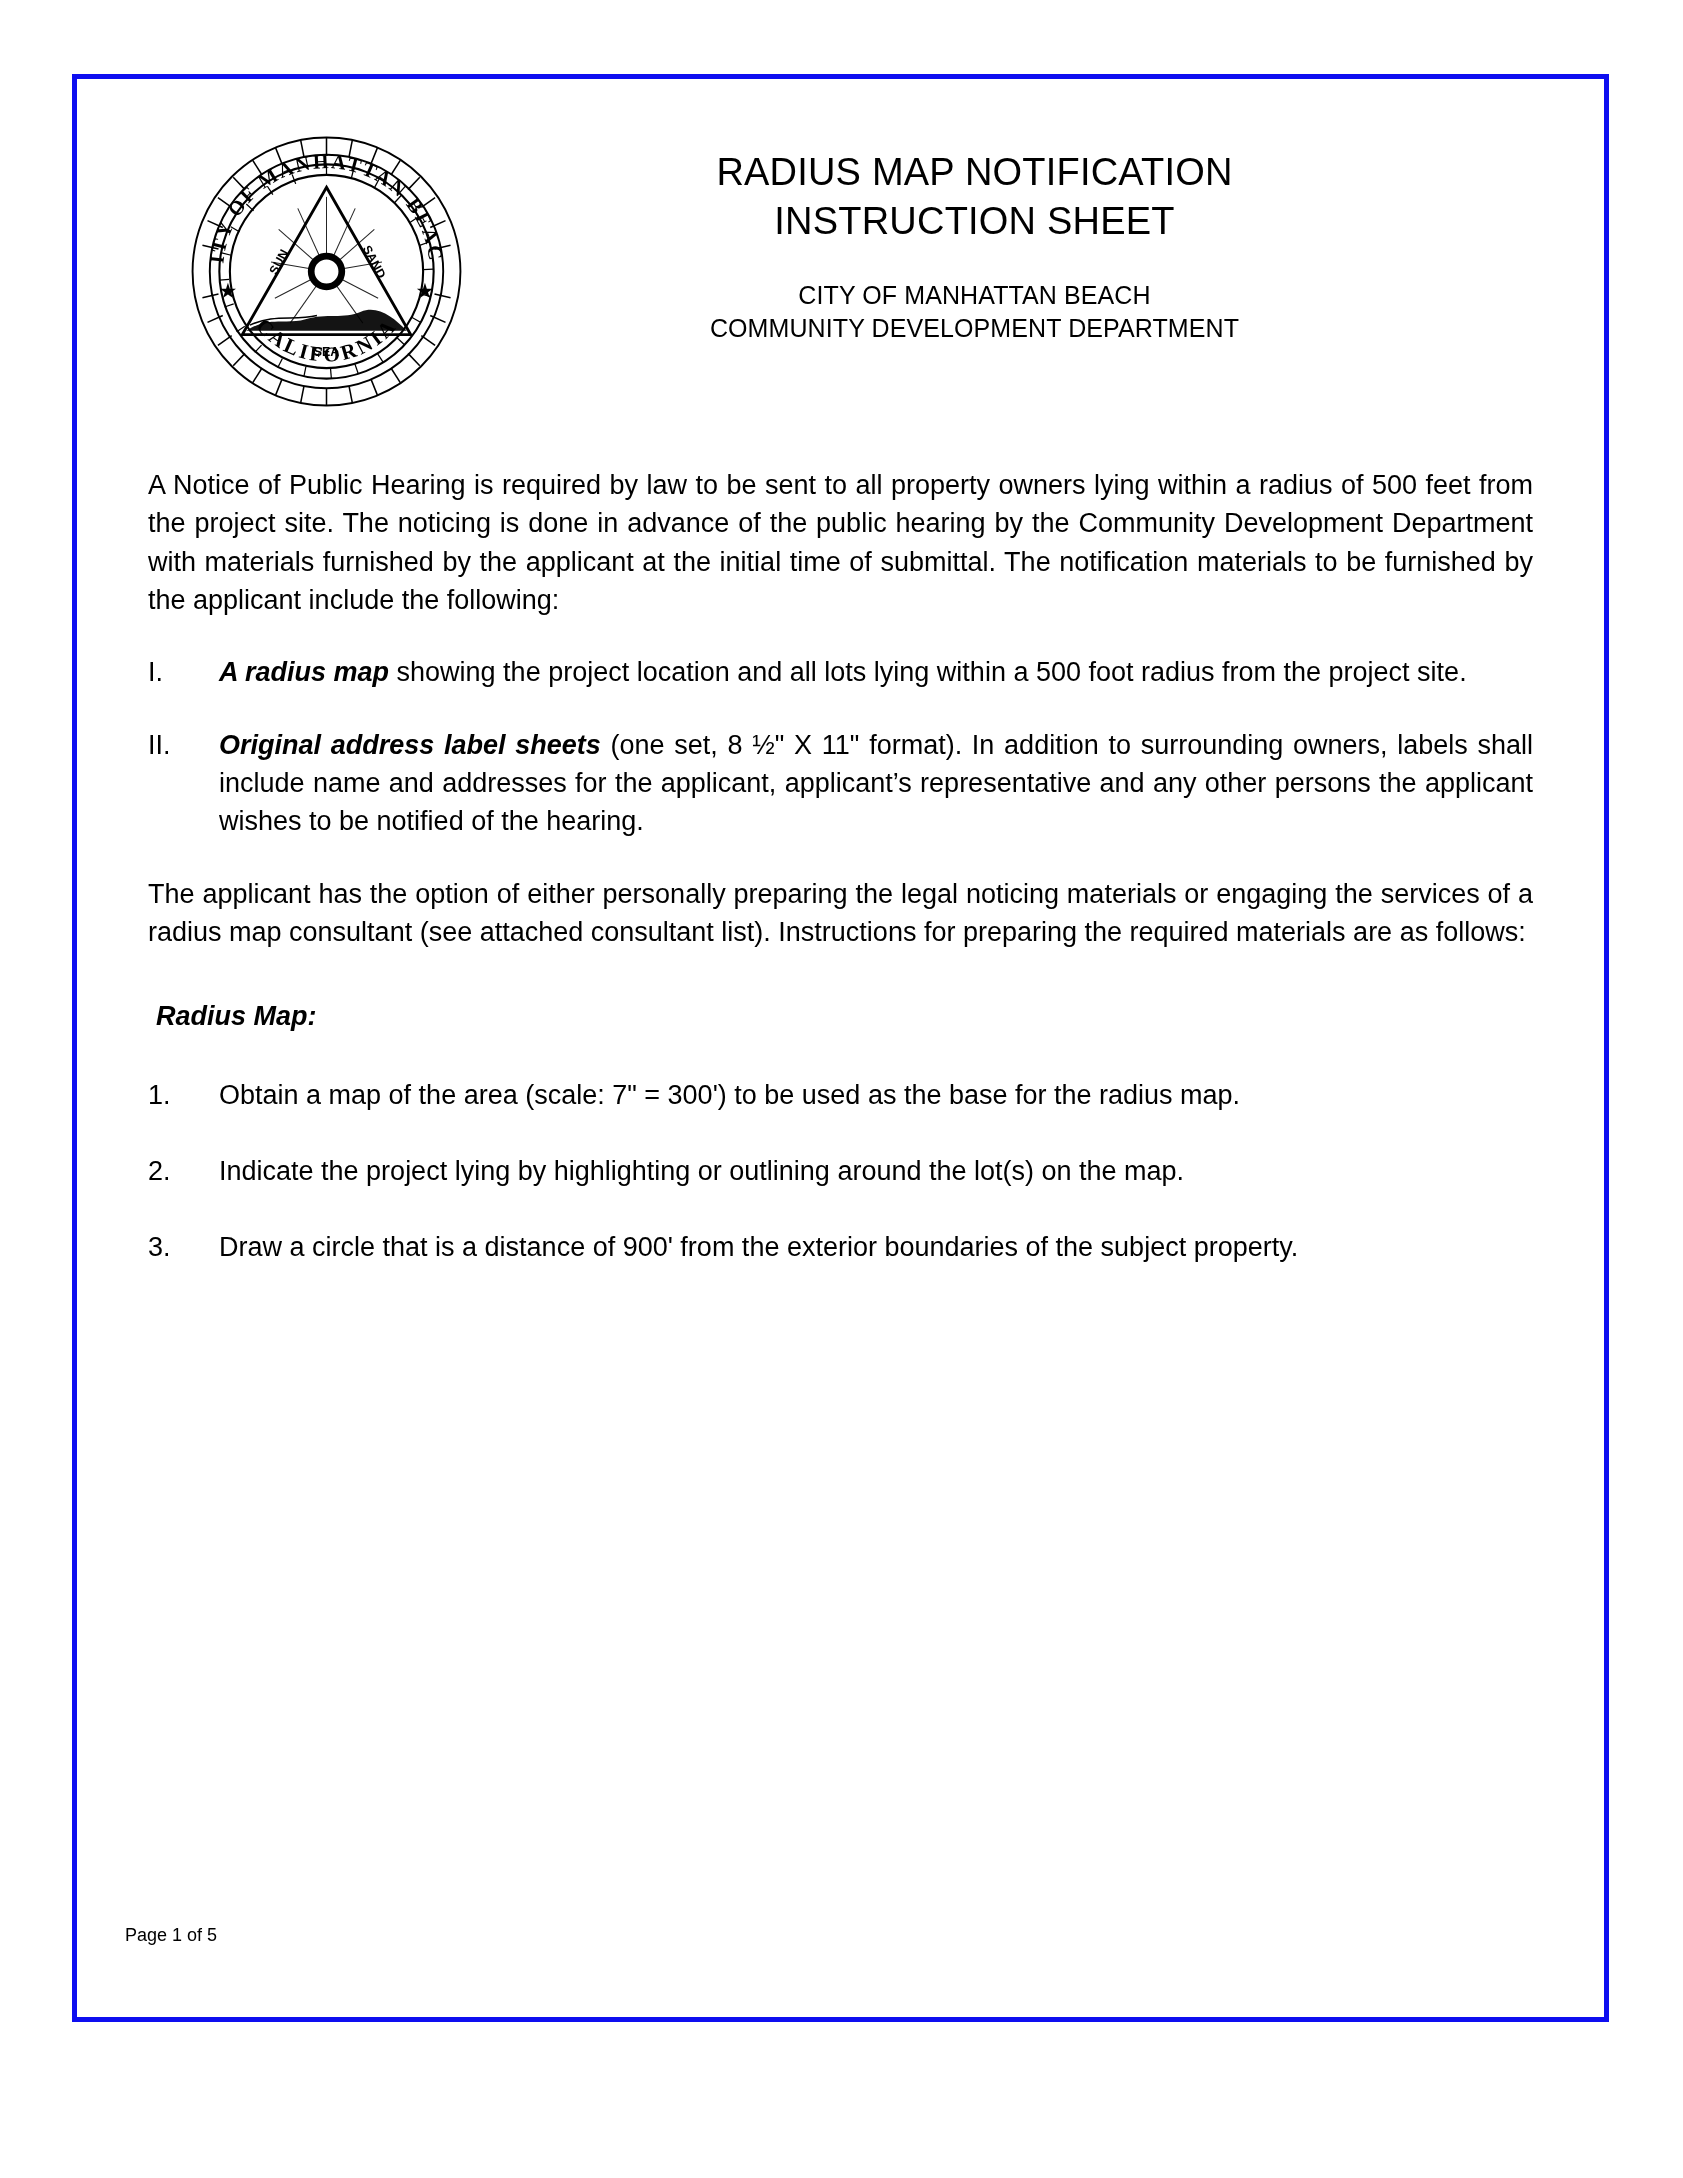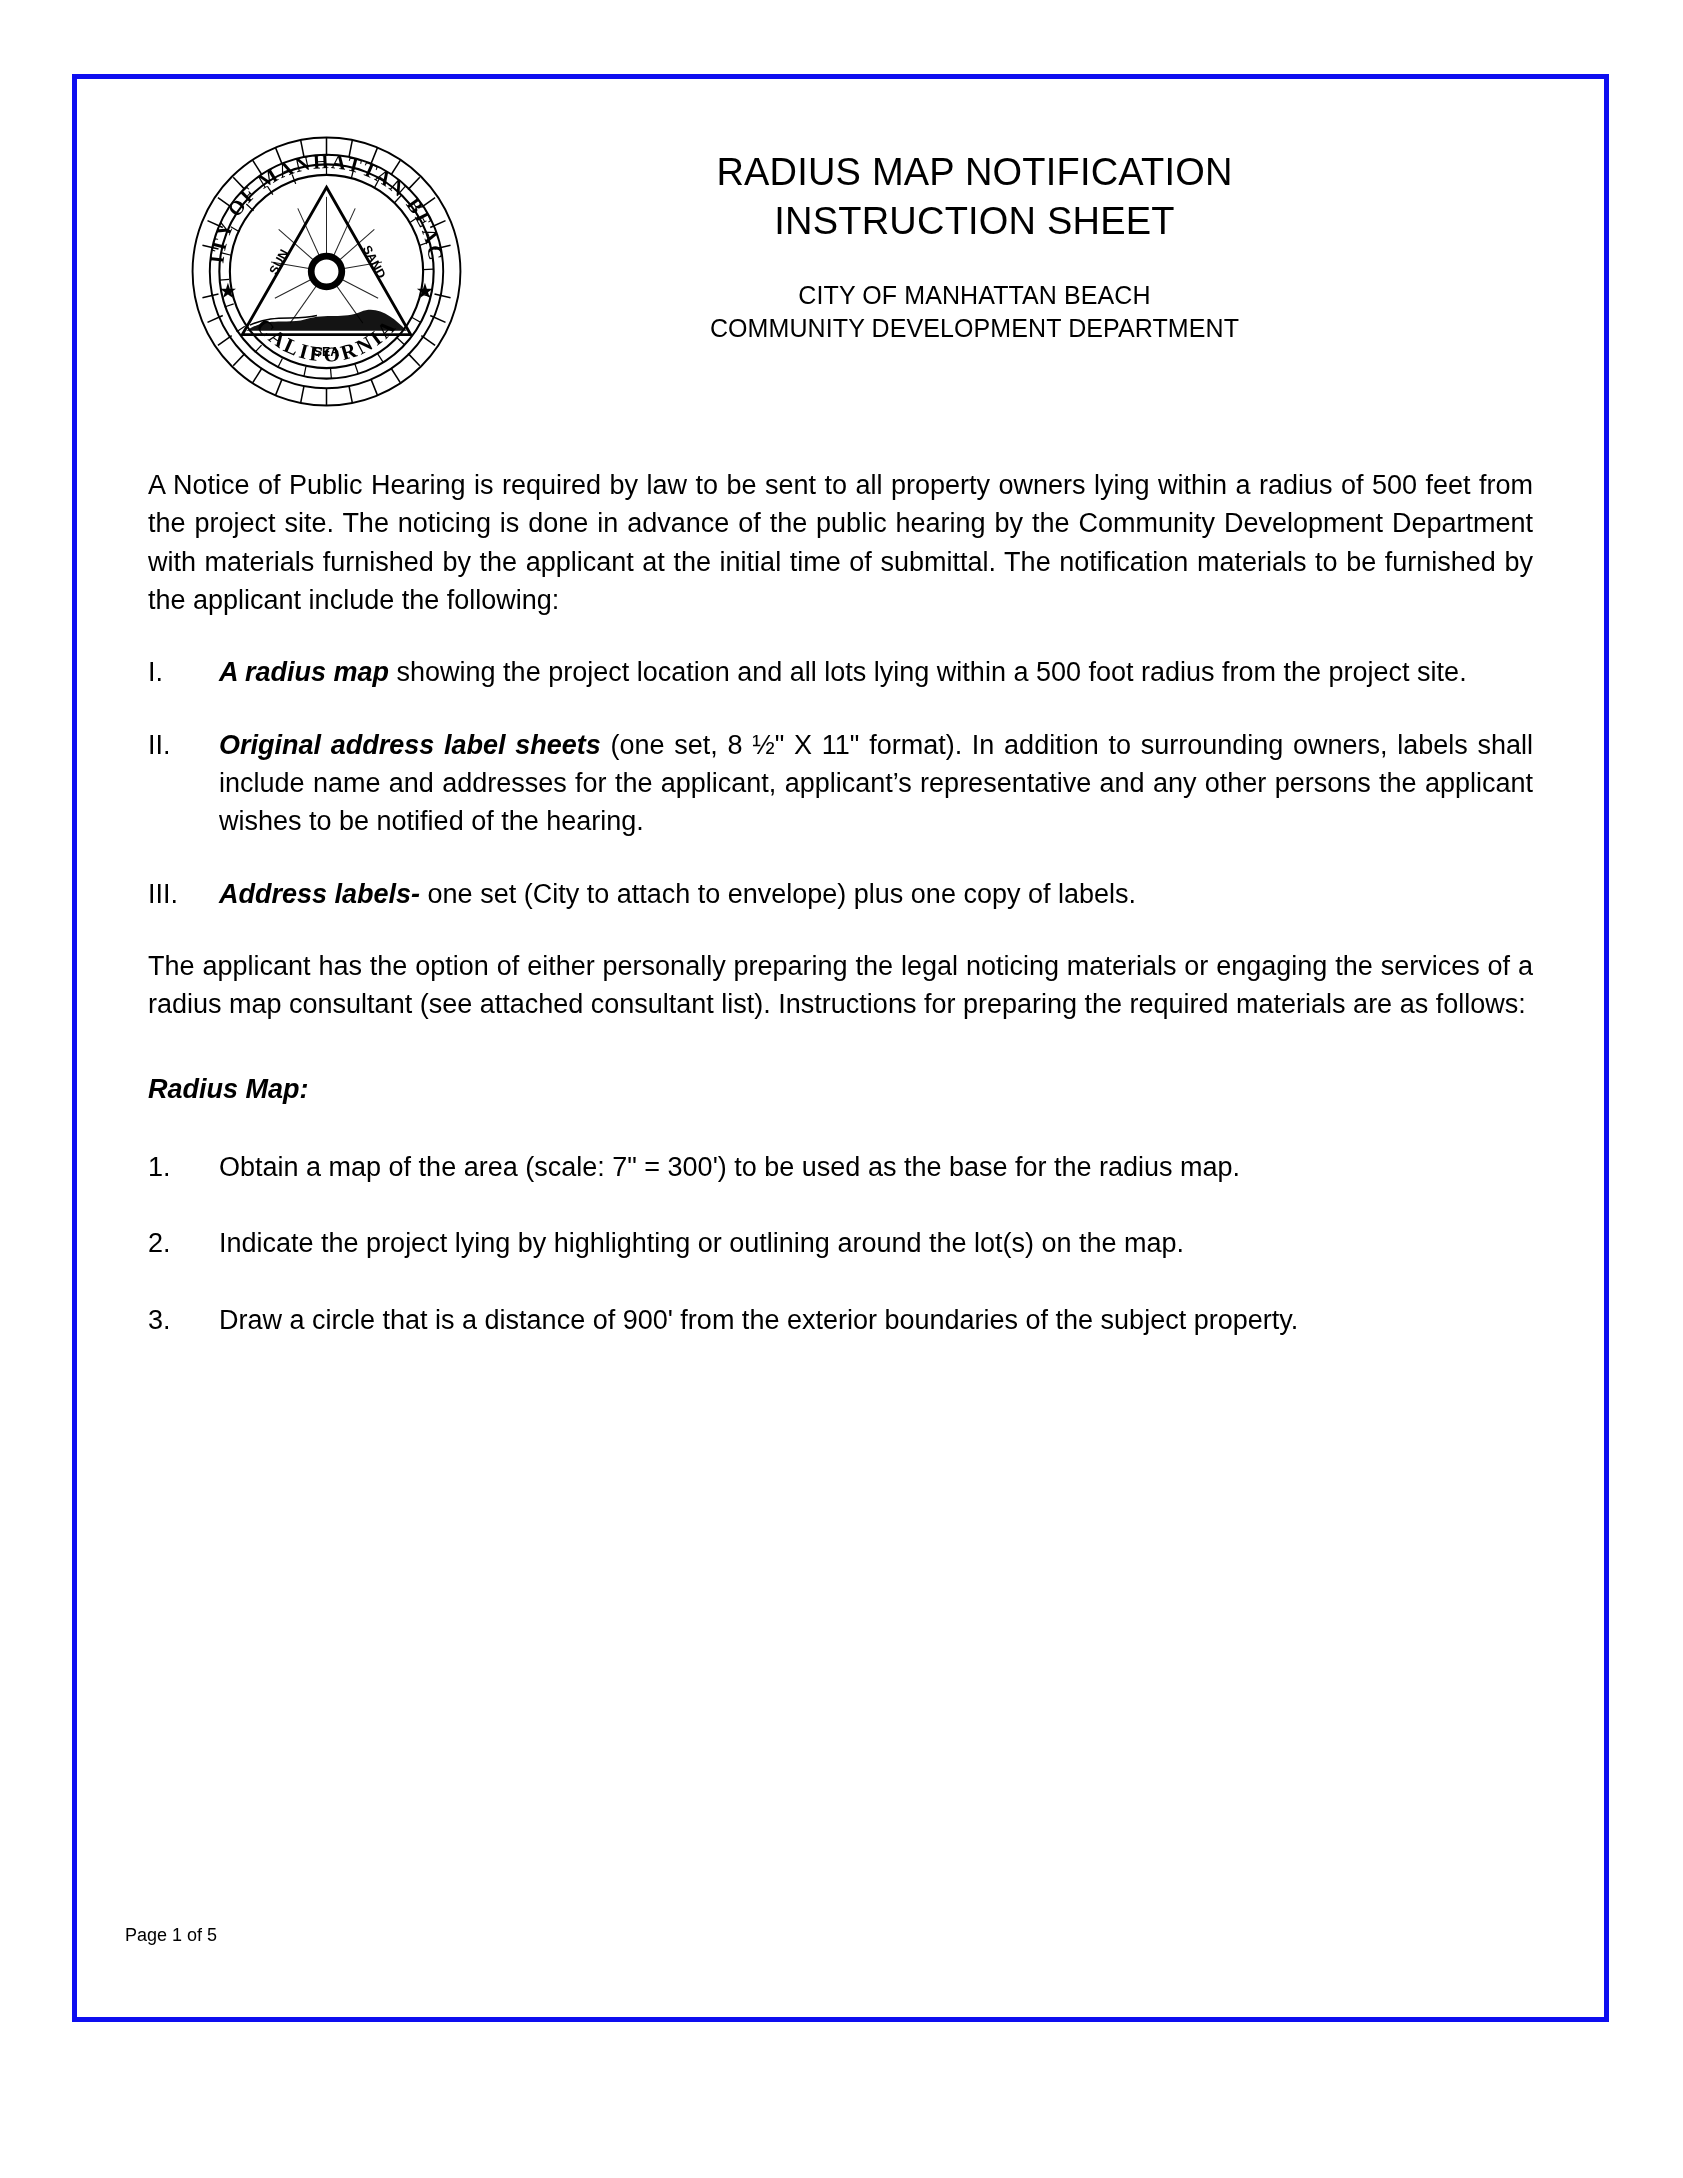--- a/index.html
+++ b/index.html
@@ -116,21 +116,21 @@
   }
   b.lead {
     font-weight: bold;
     font-style: italic;
   }
 
   .section-heading {
     font-size: 27px;
     font-weight: bold;
     font-style: italic;
-    margin: 0 0 40px 0;
+    margin: 0 0 40px 8px;
   }
 
   .roman-list {
     margin-top: 4px;
   }
   .num-list .list-item {
     margin-bottom: 38px;
   }
   .num-list .marker {
     flex: 0 0 71px;
@@ -285,24 +285,20 @@
         <div class="list-item">
           <div class="marker">I.</div>
           <div class="item-body"><b class="lead">A radius map</b><span> showing the project location and all lots lying within a 500 foot radius from the project site.</span></div>
         </div>
 
         <div class="list-item">
           <div class="marker">II.</div>
           <div class="item-body"><b class="lead">Original address label sheets</b><span> (one set, 8 ½" X 11" format). In addition to surrounding owners, labels shall include name and addresses for the applicant, applicant’s representative and any other persons the applicant wishes to be notified of the hearing.</span></div>
         </div>
 
-        <div class="list-item nowrap-body">
-          <div class="marker">III.</div>
-          <div class="item-body"><b class="lead">Address labels-</b><span> one set (City to attach to envelope) plus one copy of labels.</span></div>
-        </div>
 
 
       </div>
 
       <p class="para last-block">The applicant has the option of either personally preparing the legal noticing materials or engaging the services of a radius map consultant (see attached consultant list). Instructions for preparing the required materials are as follows:</p>
 
       <div class="section-heading">Radius Map:</div>
 
       <div class="list num-list">
 

